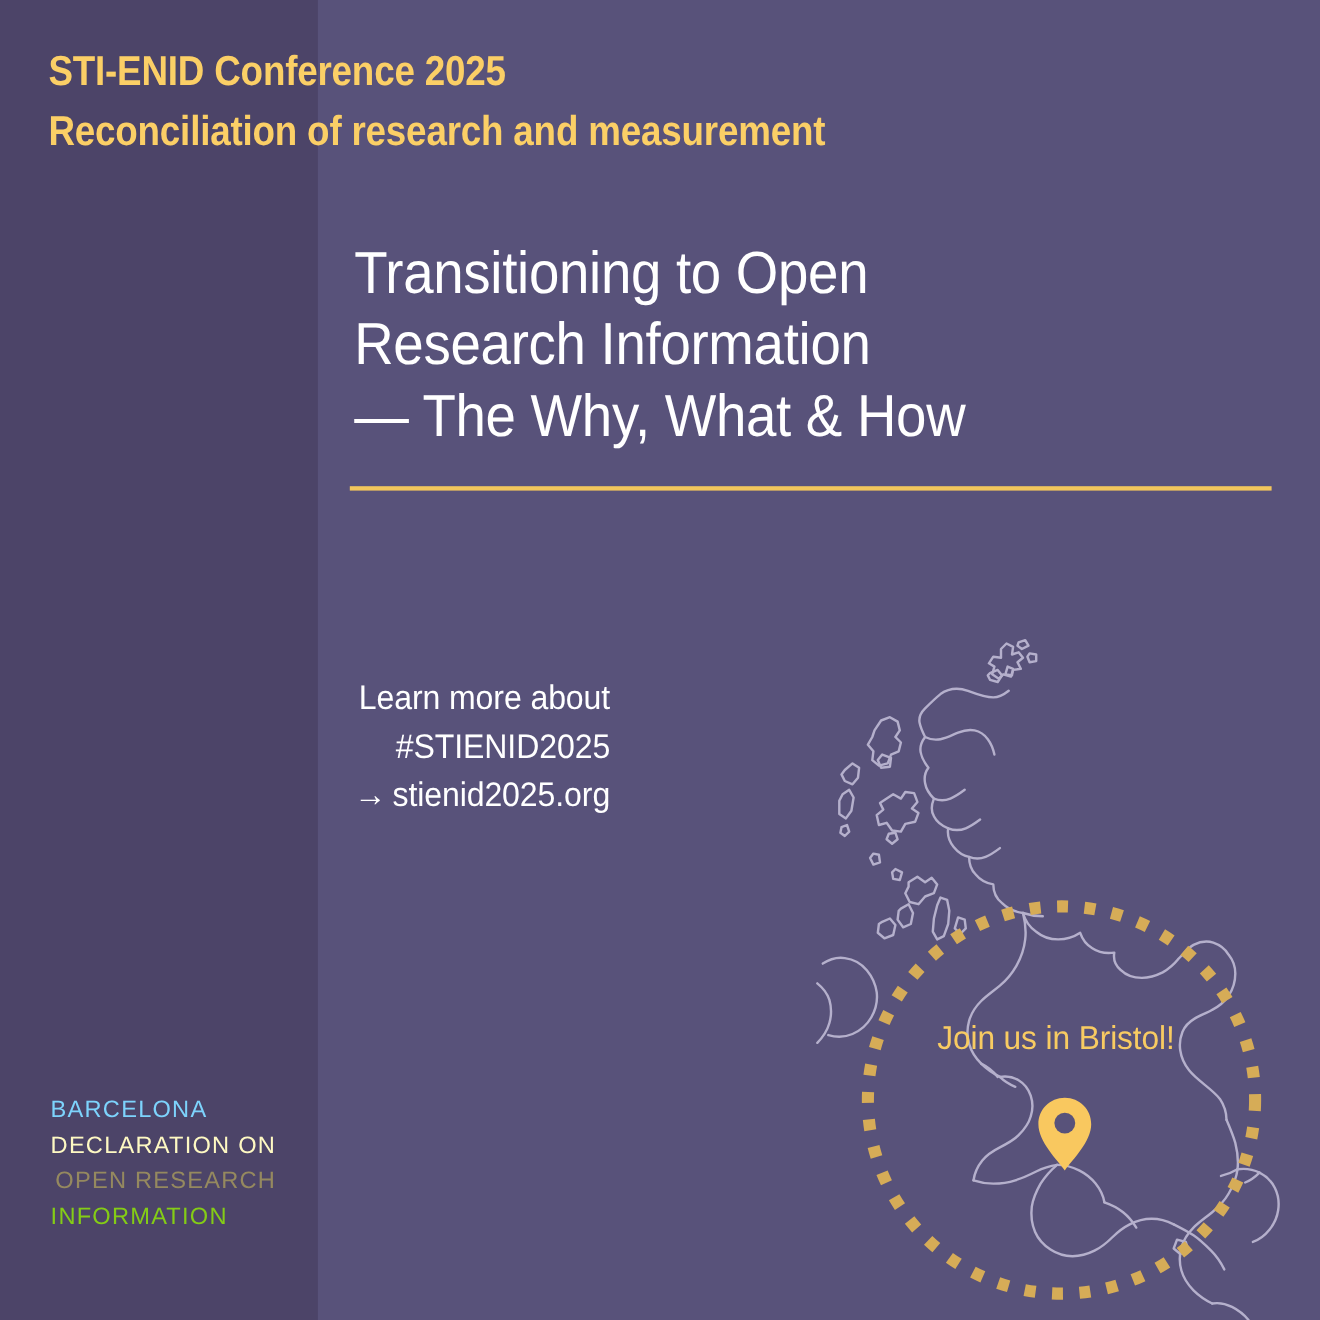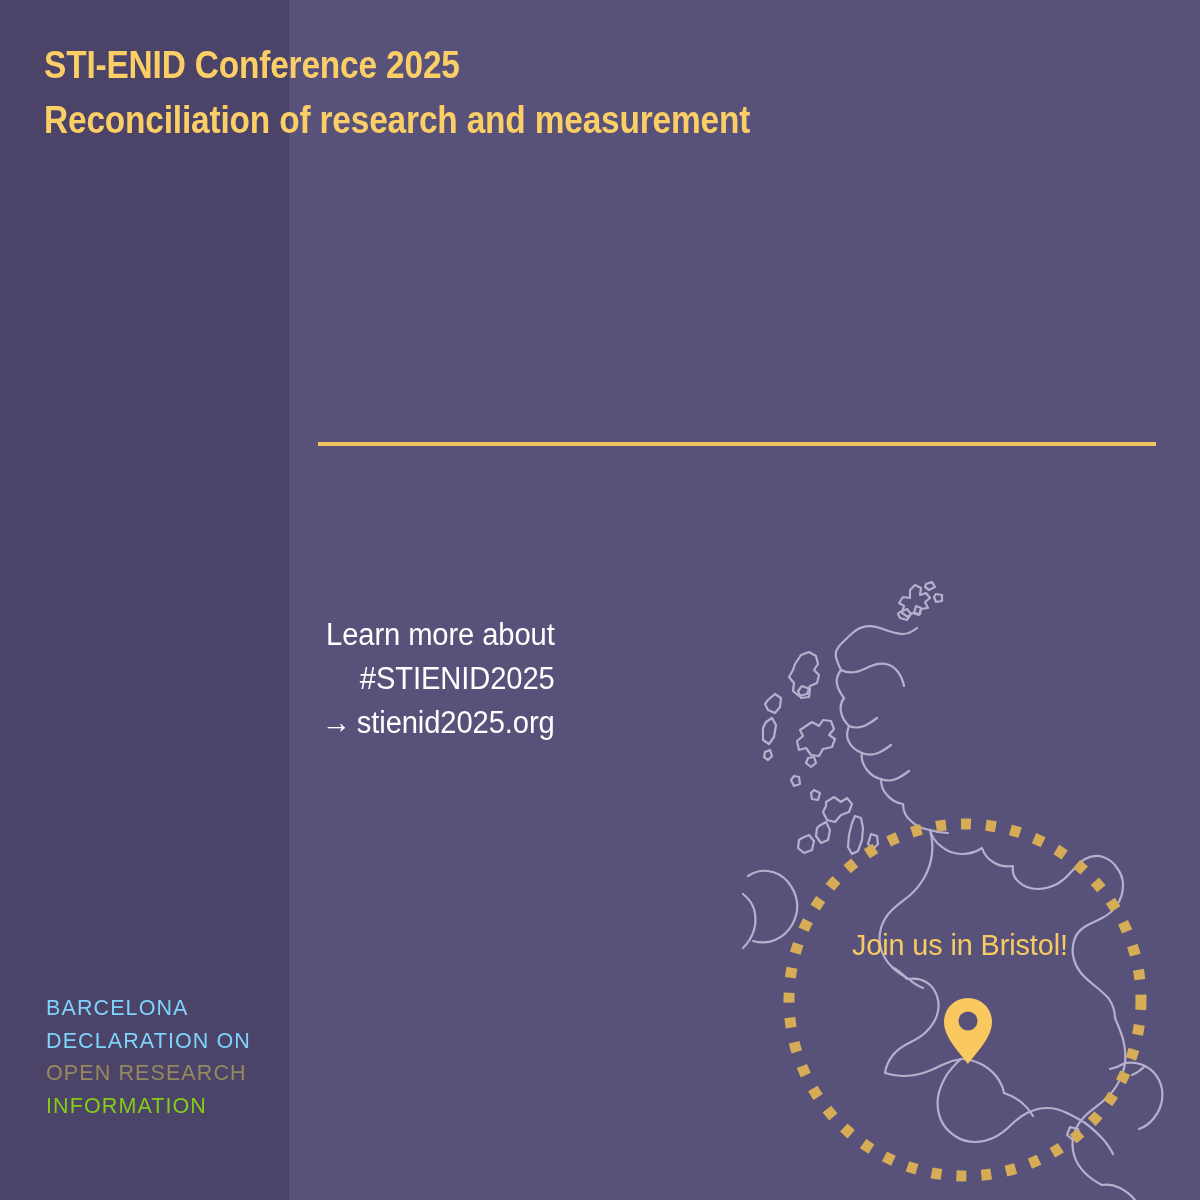--- a/index.html
+++ b/index.html
@@ -128,22 +128,22 @@
     z-index: 6;
   }
   .logo-line {
     font-size: 21.5px;
     font-weight: 400;
     line-height: 1.52;
     letter-spacing: 1.1px;
     white-space: nowrap;
   }
   .logo-l1 { color: #7dd3fc; }
-  .logo-l2 { color: #7dd3fc; }
-  .logo-l3 { color: #95895F; }
+  .logo-l2 { color: #fef9c3; }
+  .logo-l3 { color: #95895F; text-align: right; }
   .logo-l4 { color: #84cc16; }
 
   
   .map-wrap {
     position: absolute;
     left: 740px;
     top: 576px;
     width: 460px;
     height: 624px;
     z-index: 2;
@@ -398,20 +398,25 @@
       <g transform="translate(228,454)">
         <path d="M0,-32 C-13.5,-32 -24,-21.5 -24,-8 C-24,8 -7,24 0,34
                  C7,24 24,8 24,-8 C24,-21.5 13.5,-32 0,-32 Z" fill="#F9C85F"></path>
         <circle cx="0" cy="-9" r="9.5" fill="#58527A"></circle>
       </g>
     </svg>
   </div>
 
   <div class="bristol-label">Join us in Bristol!</div>
 
+  <div class="title-block">
+    <div class="title-line">Transitioning to Open</div>
+    <div class="title-line">Research Information</div>
+    <div class="title-line">— The Why, What &amp; How</div>
+  </div>
 
   <div class="divider"></div>
 
 
   <div class="learn-block">
     <div class="learn-line">Learn more about</div>
     <div class="learn-line">#STIENID2025</div>
     <div class="learn-line">
       <span class="arrow">→</span><span>stienid2025.org</span>
     </div>

